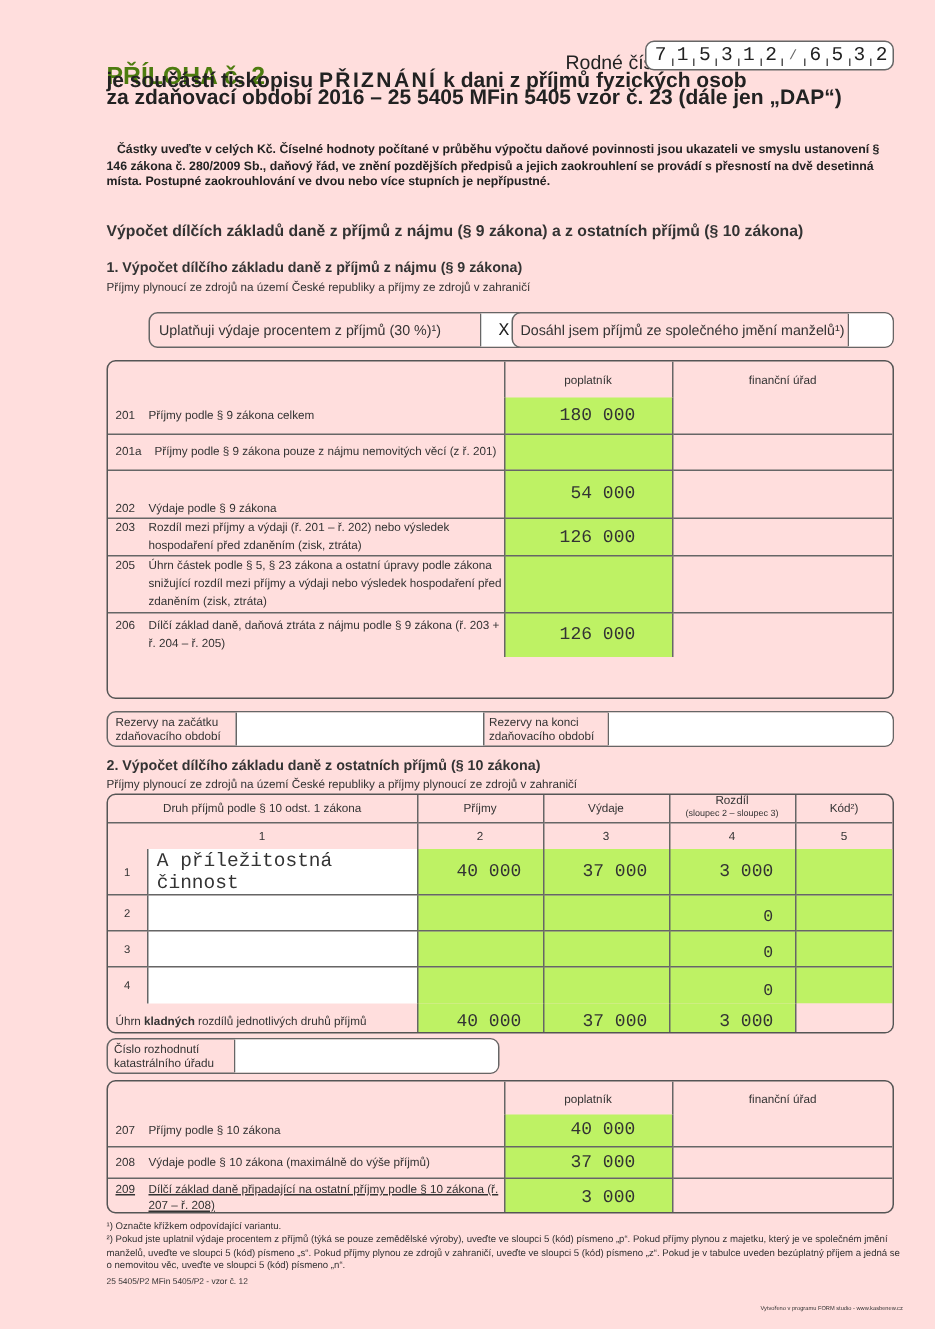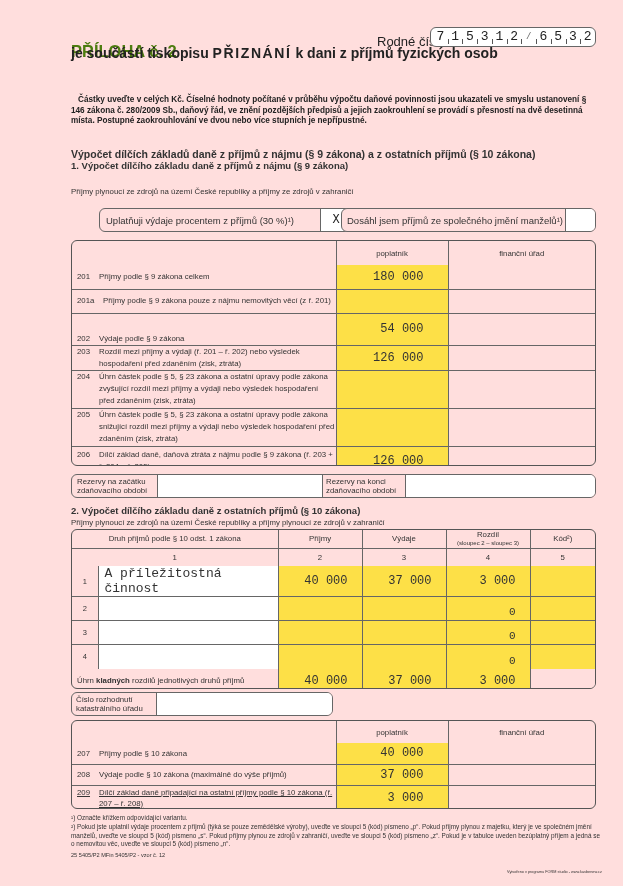--- a/index.html
+++ b/index.html
@@ -28,21 +28,21 @@
   .checkcell { background:#fff; border-left:1px solid #666; border-top-right-radius:5px; border-bottom-right-radius:5px; font-family:"Liberation Mono", monospace; font-size:12px; display:flex; align-items:center; justify-content:center; }
 
   table { border-collapse:collapse; position:absolute; }
   .tbl-wrap { position:absolute; border:1px solid #555; border-radius:6px; overflow:hidden; box-sizing:border-box; }
   .tbl-wrap table { position:static; width:100%; }
   td { border:1px solid #666; font-size:7.8px; color:#333; padding:0 0 0 5px; vertical-align:middle; }
   .tbl-wrap tr:first-child td { border-top:none; }
   .tbl-wrap tr:last-child td { border-bottom:none; }
   .tbl-wrap td:first-child { border-left:none; }
   .tbl-wrap td:last-child { border-right:none; }
-  .val { background:#fde047; text-align:right; font-family:"Liberation Mono", monospace; font-size:12px; color:#333; padding-right:24px;margin-left:24px; }
+  .val { background:#bef264; text-align:right; font-family:"Liberation Mono", monospace; font-size:12px; color:#333; padding-right:24px;margin-left:24px; }
   .ctr { text-align:center; padding:0; }
   .row-num { text-align:center; padding:0; font-size:7.5px; }
   .text-big { font-family:"Liberation Mono", monospace; font-size:13px; background:#fff; padding-left:6px; }
   .foot { font-size:6.4px; color:#333; line-height:8.6px; }
 </style>
 </head>
 <body>
 
 <div class="abs title">PŘÍLOHA č. 2</div>
 <div class="abs rc-label">Rodné číslo:</div>
@@ -55,26 +55,27 @@
     <span class="rc-digit">2</span>
     <span class="rc-digit" style="font-size: 9px; color: rgb(102, 102, 102);">/</span>
     <span class="rc-digit">6</span>
     <span class="rc-digit">5</span>
     <span class="rc-digit">3</span>
     <span class="rc-digit">2</span>
   </div>
 
 <div class="abs sub">
   <span>je součástí tiskopisu </span><span class="spaced">PŘIZNÁNÍ</span><span> k dani z příjmů fyzických osob</span><br>
+  <span>za zdaňovací období 2016 – 25 5405 MFin 5405 vzor č. 23 (dále jen „DAP“)</span>
 </div>
 
 <div class="abs note">Částky uveďte v celých Kč. Číselné hodnoty počítané v průběhu výpočtu daňové povinnosti jsou ukazateli ve smyslu ustanovení § 146 zákona č. 280/2009 Sb., daňový řád, ve znění pozdějších předpisů a jejich zaokrouhlení se provádí s přesností na dvě desetinná místa. Postupné zaokrouhlování ve dvou nebo více stupních je nepřípustné.</div>
 <div class="abs h2">Výpočet dílčích základů daně z příjmů z nájmu (§ 9 zákona) a z ostatních příjmů (§ 10 zákona)</div>
 
-<div class="abs h3" style="left:71px; top:160px;">1. Výpočet dílčího základu daně z příjmů z nájmu (§ 9 zákona)</div>
+<div class="abs h3" style="left:71px; top:173px;">1. Výpočet dílčího základu daně z příjmů z nájmu (§ 9 zákona)</div>
 <div class="abs small" style="left:71px; top:187px;">Příjmy plynoucí ze zdrojů na území České republiky a příjmy ze zdrojů v zahraničí</div>
 
 <div class="abs pill" style="left:71px; top:208px; width:253px; height:24px; display:flex;margin-left:28px;">
   <div class="pill-text" style="flex:1; display:flex; align-items:center; padding-left:6px;">Uplatňuji výdaje procentem z příjmů (30 %)¹)</div>
   <div class="checkcell" style="width:30px;">X</div>
 </div>
 <div class="abs pill" style="left:341px; top:208px; width:255px; height:24px; display:flex;">
   <div class="pill-text" style="flex:1; display:flex; align-items:center; padding-left:5px; white-space:nowrap;">Dosáhl jsem příjmů ze společného jmění manželů¹)</div>
   <div class="checkcell" style="width:29px;"></div>
 </div>
@@ -125,30 +126,20 @@
           <td></td>
         </tr>
         <tr style="height: 24px;">
           <td style="line-height:12px;">
             <div style="display:flex;">
               <span style="width:22px; flex:none;">203</span>
               <span>Rozdíl mezi příjmy a výdaji (ř. 201 – ř. 202) nebo výsledek hospodaření před zdaněním (zisk, ztráta)</span>
             </div>
           </td>
           <td class="val">126 000</td>
-          <td></td>
-        </tr>
-        <tr style="height: 38px;">
-          <td style="line-height:12px;">
-            <div style="display:flex;">
-              <span style="width:22px; flex:none;">204</span>
-              <span>Úhrn částek podle § 5, § 23 zákona a ostatní úpravy podle zákona zvyšující rozdíl mezi příjmy a výdaji nebo výsledek hospodaření před zdaněním (zisk, ztráta)</span>
-            </div>
-          </td>
-          <td class="val"></td>
           <td></td>
         </tr>
         <tr style="height: 38px;">
           <td style="line-height:12px;">
             <div style="display:flex;">
               <span style="width:22px; flex:none;">205</span>
               <span>Úhrn částek podle § 5, § 23 zákona a ostatní úpravy podle zákona snižující rozdíl mezi příjmy a výdaji nebo výsledek hospodaření před zdaněním (zisk, ztráta)</span>
             </div>
           </td>
           <td class="val"></td>

